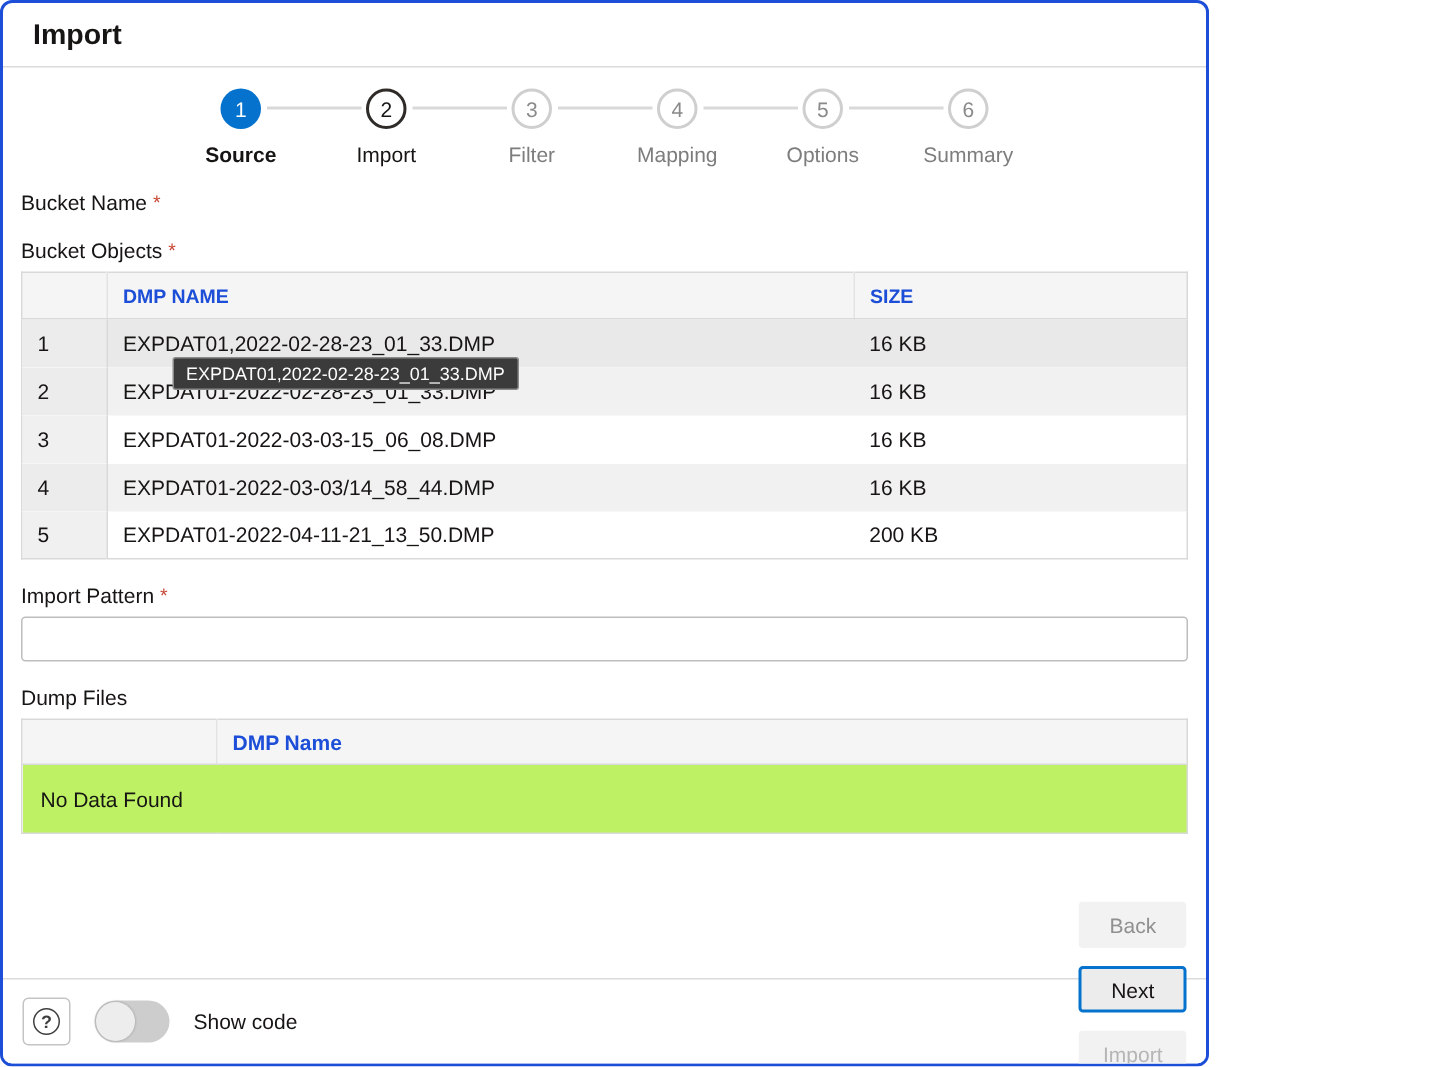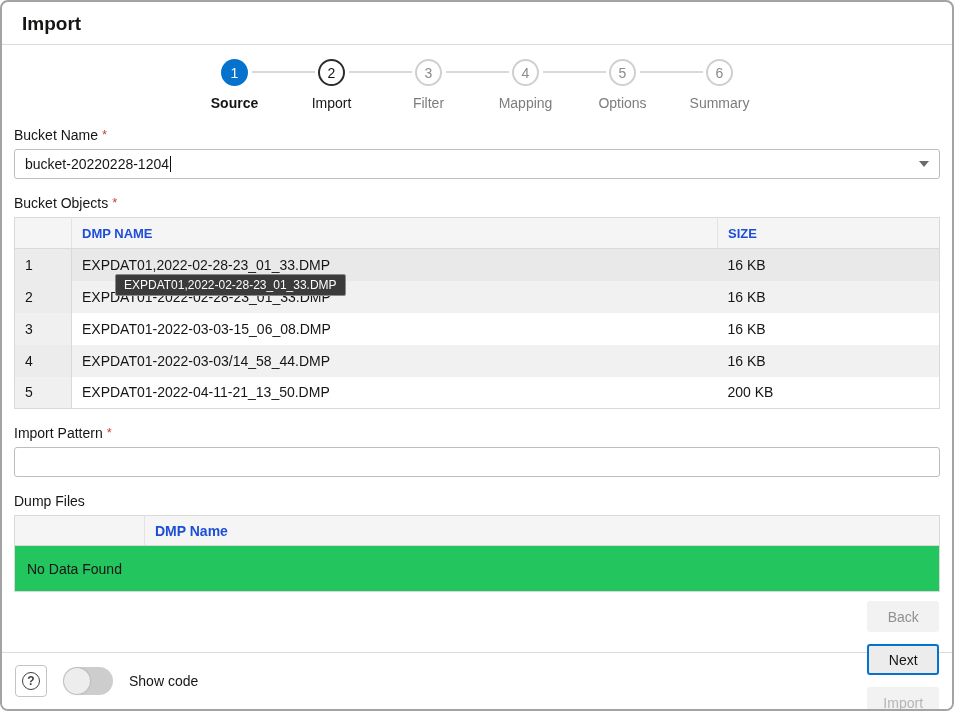--- a/index.html
+++ b/index.html
@@ -3,22 +3,22 @@
 <meta charset="utf-8">
 <style>
   * { box-sizing: border-box; }
   html, body { margin: 0; padding: 0; background: #fff; }
   body {
     font-family: "Liberation Sans", "DejaVu Sans", sans-serif;
     color: #161513;
     -webkit-font-smoothing: antialiased;
   }
   .dialog {
-    width: 954px; height: 711px;
-    border: 2px solid #a3a3a3;
+    width: 806px; height: 711px;
+    border: 2px solid #1d4ed8;
     border-radius: 8px;
     background: #fff;
     display: flex; flex-direction: column;
     overflow: hidden;
   }
   
   .titlebar {
     padding: 11px 20px 9px;
     border-bottom: 1px solid #dcdcdc;
   }
@@ -93,21 +93,21 @@
 
   .tooltip {
     position: absolute; left: 101px; top: 57px;
     background: #3b3b3b; color: #fdfdfd; font-size: 12px;
     padding: 3px 8px; border: 1px solid #8a8a8a; border-radius: 2px;
     white-space: nowrap; z-index: 5;
   }
 
   .df-col-num { width: 130px; }
   .df-table th { height: 30px; font-size: 14px; font-weight: 600; }
-  .df-table td.empty-cell { height: 46px; padding-left: 12px; background: #22c55e; }
+  .df-table td.empty-cell { height: 46px; padding-left: 12px; background: #bef264; }
 
   
   .footer {
     height: 57px; border-top: 1px solid #dcdcdc;
     display: flex; align-items: center; padding: 0 13px; gap: 10px;
     background: #fff;
   }
   .help-btn {
     width: 32px; height: 32px; border: 1px solid #c4c4c4; border-radius: 4px;
     background: #fff; display: flex; align-items: center; justify-content: center;
@@ -174,25 +174,20 @@
       </div>
       <div class="step upcoming">
         <div class="circle">6</div>
         <div class="step-label">Summary</div>
       </div>
     </div>
 
     
     <div class="field-label">
       <span>Bucket Name</span><span class="req">*</span>
-    </div>
-    <div class="combobox">
-      <span class="combo-value">bucket-20220228-1204</span>
-      <span class="text-caret"></span>
-      <span class="chevron"></span>
     </div>
 
     
     <div class="field-label">
       <span>Bucket Objects</span><span class="req">*</span>
     </div>
     <div class="table-wrap">
       <table>
         <colgroup>
             <col class="col-num">

